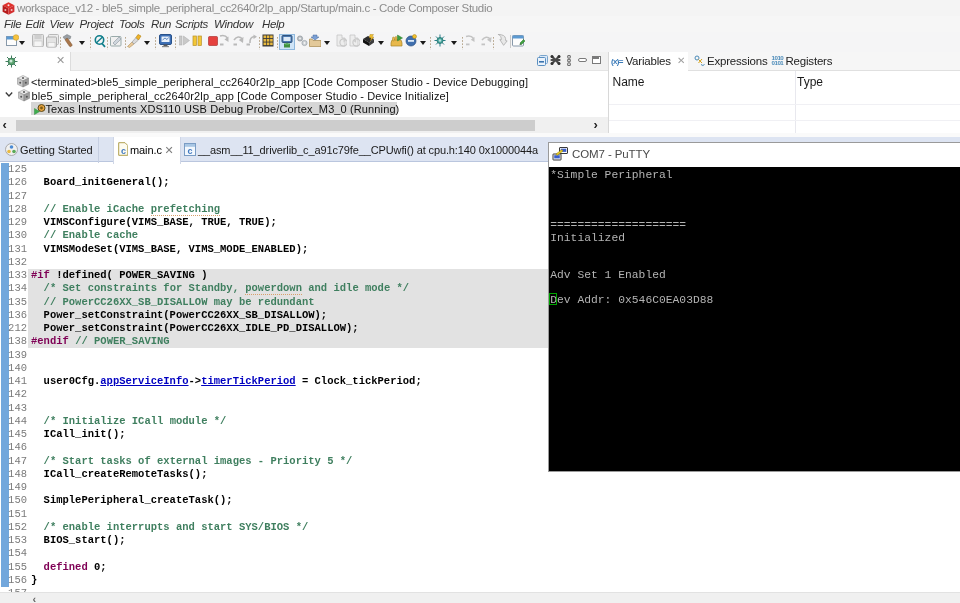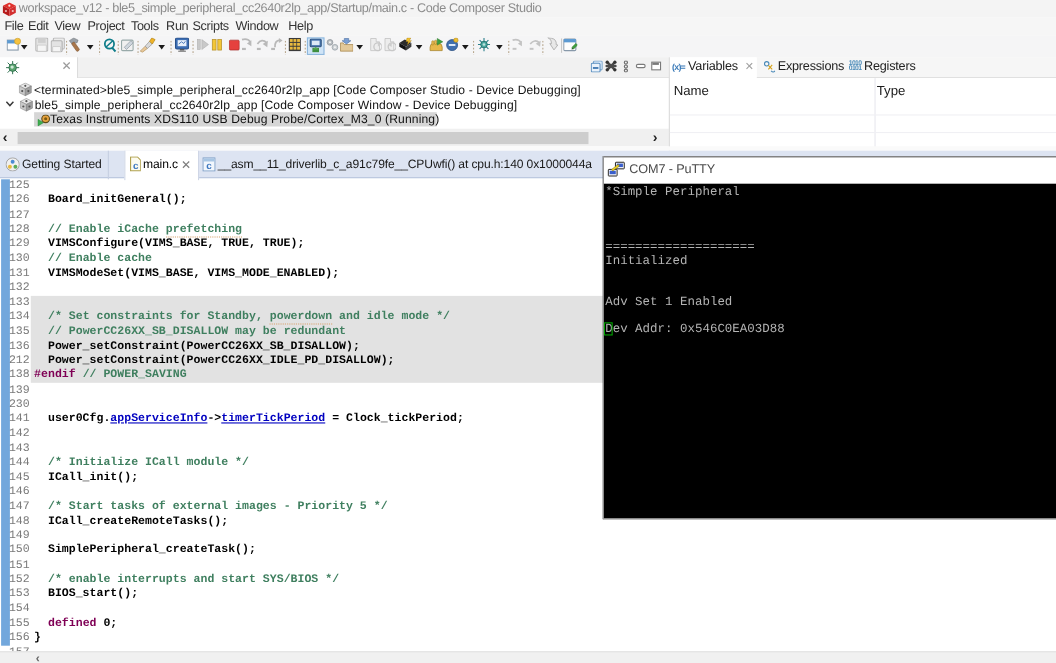--- a/index.html
+++ b/index.html
@@ -3,21 +3,21 @@
 <meta charset="utf-8">
 <style>
 * { margin:0; padding:0; box-sizing:border-box; }
 html,body { width:960px; height:603px; overflow:hidden; background:#fff;
   font-family:"Liberation Sans", sans-serif; }
 .abs { position:absolute; }
 .tsep { position:absolute; top:37px; width:1px; height:13px;
   background-image:linear-gradient(#b8a88f 1.6px, transparent 1.6px); background-size:1px 3.2px; }
 .tdd { position:absolute; top:41px; width:0; height:0; border-left:3.5px solid transparent;
   border-right:3.5px solid transparent; border-top:4px solid #1a1a1a; }
-.menu { position:absolute; top:17.5px; font-size:11.5px; color:#333; letter-spacing:-0.3px; }
+.menu { position:absolute; top:17.5px; font-size:11.5px; color:#333; letter-spacing:-0.3px;font-style:italic; }
 .trow { position:absolute; font-size:11px; color:#111; letter-spacing:0.12px; white-space:pre; }
 .rtxt { position:absolute; font-size:11.5px; color:#222; letter-spacing:-0.2px; }
 .etxt { position:absolute; font-size:11px; color:#1a1a1a; letter-spacing:-0.1px; }
 .ln { position:absolute; width:27px; text-align:right; font-family:"Liberation Mono", monospace;
   font-size:10.5px; color:#7a7a7a; line-height:13.35px; }
 .cl { position:absolute; left:31px; font-family:"Liberation Mono", monospace; font-size:10.5px;
   color:#000; font-weight:bold; line-height:13.35px; white-space:pre; }
 .cm { color:#3f7f5f; }
 .kw { color:#7f0055; }
 .fld { color:#0000c0; text-decoration:underline; }
@@ -282,21 +282,21 @@
       <circle cx="6" cy="3" r="1" fill="#555"></circle>
       <circle cx="3.2" cy="7.8" r="1" fill="#555"></circle>
       <circle cx="8.8" cy="7.8" r="1" fill="#555"></circle>
     </svg>
 <svg class="abs" style="left:33.5px;top:103.5px" width="12" height="11" viewBox="0 0 12 11">
       <path d="M0.5 10.5 L5.5 7.5 L0.5 4.5 Z" fill="#3fae4f" stroke="#2a8a3a" stroke-width="0.5"></path>
       <circle cx="7.5" cy="4" r="3.5" fill="#e8a33f" stroke="#5a4a1a" stroke-width="1"></circle>
       <circle cx="7.5" cy="4" r="1.4" fill="#7a5a10"></circle>
     </svg>
 <div class="trow" style="left:31px;top:76px">&lt;terminated&gt;ble5_simple_peripheral_cc2640r2lp_app [Code Composer Studio - Device Debugging]</div>
-<div class="trow" style="left:31.5px;top:89.5px">ble5_simple_peripheral_cc2640r2lp_app [Code Composer Window - Device Debugging]</div>
+<div class="trow" style="left:31.5px;top:89.5px">ble5_simple_peripheral_cc2640r2lp_app [Code Composer Studio - Device Initialize]</div>
 <div class="trow" style="left:45.5px;top:103px">Texas Instruments XDS110 USB Debug Probe/Cortex_M3_0 (Running)</div>
 <div class="abs" style="left:0;top:117px;width:608px;height:16px;background:#f0f0f0"></div>
 <div class="abs" style="left:16px;top:119.5px;width:519px;height:11px;background:#cdcdcd"></div>
 <div class="abs" style="left:2.5px;top:116.5px;font-size:13px;color:#222;font-weight:bold">‹</div>
 <div class="abs" style="left:593.5px;top:116.5px;font-size:13px;color:#222;font-weight:bold">›</div>
 <div class="abs" style="left:608px;top:52px;width:1px;height:85px;background:#d8d8d8"></div>
 <div class="abs" style="left:609px;top:52px;width:351px;height:18.5px;background:#f6f6f6;border-bottom:1px solid #e0e0e0"></div>
 <div class="abs" style="left:609px;top:52px;width:79px;height:18.5px;background:#fff"></div>
 <div class="abs" style="left:611px;top:56.5px;font-size:8px;color:#3a7ab8;font-weight:bold;letter-spacing:-0.7px">(x)=</div>
 <div class="rtxt" style="left:625.5px;top:55px">Variables</div>
@@ -348,32 +348,33 @@
 <div class="ln" style="left:0;top:202.95px">128</div>
 <div class="cl" style="top:202.95px">  <span class="cm">// Enable iCache <span class="spc">prefetching</span></span></div>
 <div class="ln" style="left:0;top:216.20px">129</div>
 <div class="cl" style="top:216.20px">  VIMSConfigure(VIMS_BASE, TRUE, TRUE);</div>
 <div class="ln" style="left:0;top:229.45px">130</div>
 <div class="cl" style="top:229.45px">  <span class="cm">// Enable cache</span></div>
 <div class="ln" style="left:0;top:242.70px">131</div>
 <div class="cl" style="top:242.70px">  VIMSModeSet(VIMS_BASE, VIMS_MODE_ENABLED);</div>
 <div class="ln" style="left:0;top:255.95px">132</div>
 <div class="ln" style="left:0;top:269.20px">133</div>
+<div class="cl" style="top:269.20px"><span class="kw">#if</span> !defined( POWER_SAVING )</div>
 <div class="ln" style="left:0;top:282.45px">134</div>
 <div class="cl" style="top:282.45px">  <span class="cm">/* Set constraints for Standby, <span class="spc">powerdown</span> and idle mode */</span></div>
 <div class="ln" style="left:0;top:295.70px">135</div>
 <div class="cl" style="top:295.70px">  <span class="cm">// PowerCC26XX_SB_DISALLOW may be redundant</span></div>
 <div class="ln" style="left:0;top:308.95px">136</div>
 <div class="cl" style="top:308.95px">  Power_setConstraint(PowerCC26XX_SB_DISALLOW);</div>
 <div class="ln" style="left:0;top:322.20px">212</div>
 <div class="cl" style="top:322.20px">  Power_setConstraint(PowerCC26XX_IDLE_PD_DISALLOW);</div>
 <div class="ln" style="left:0;top:335.45px">138</div>
 <div class="cl" style="top:335.45px"><span class="kw">#endif</span> <span class="cm">// POWER_SAVING</span></div>
 <div class="ln" style="left:0;top:348.70px">139</div>
-<div class="ln" style="left:0;top:361.95px">230</div>
+<div class="ln" style="left:0;top:361.95px">140</div>
 <div class="ln" style="left:0;top:375.20px">141</div>
 <div class="cl" style="top:375.20px">  user0Cfg.<span class="fld">appServiceInfo</span>-&gt;<span class="fld">timerTickPeriod</span> = Clock_tickPeriod;</div>
 <div class="ln" style="left:0;top:388.45px">142</div>
 <div class="ln" style="left:0;top:401.70px">143</div>
 <div class="ln" style="left:0;top:414.95px">144</div>
 <div class="cl" style="top:414.95px">  <span class="cm">/* Initialize ICall module */</span></div>
 <div class="ln" style="left:0;top:428.20px">145</div>
 <div class="cl" style="top:428.20px">  ICall_init();</div>
 <div class="ln" style="left:0;top:441.45px">146</div>
 <div class="ln" style="left:0;top:454.70px">147</div>

